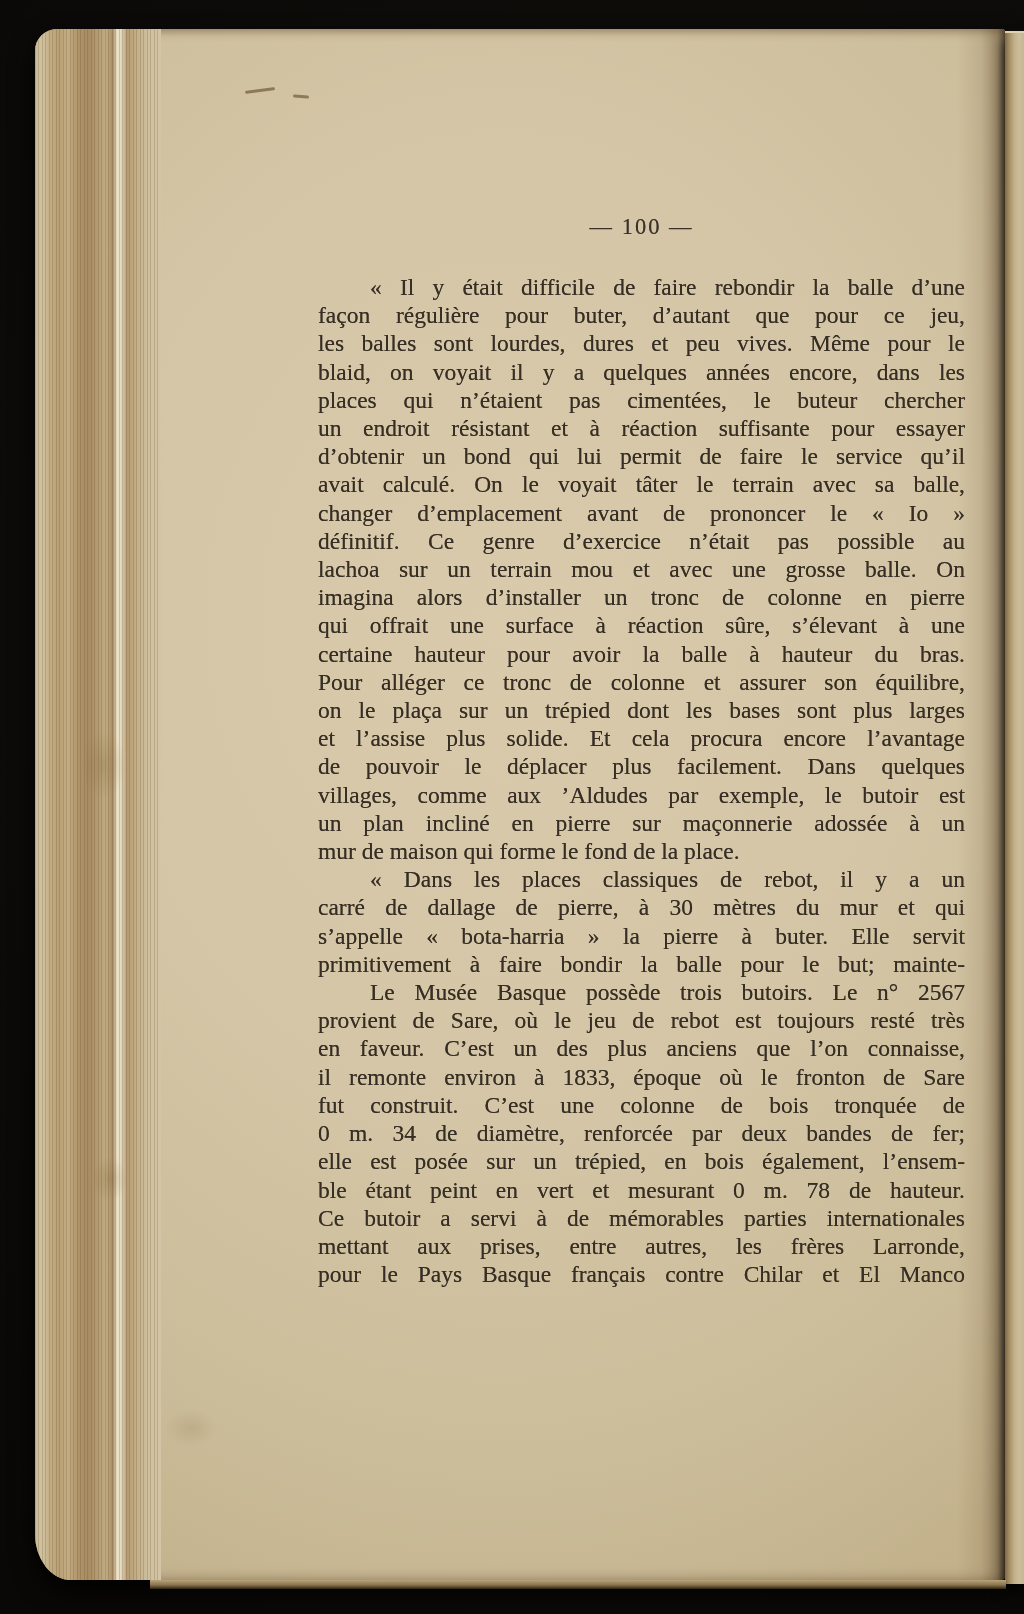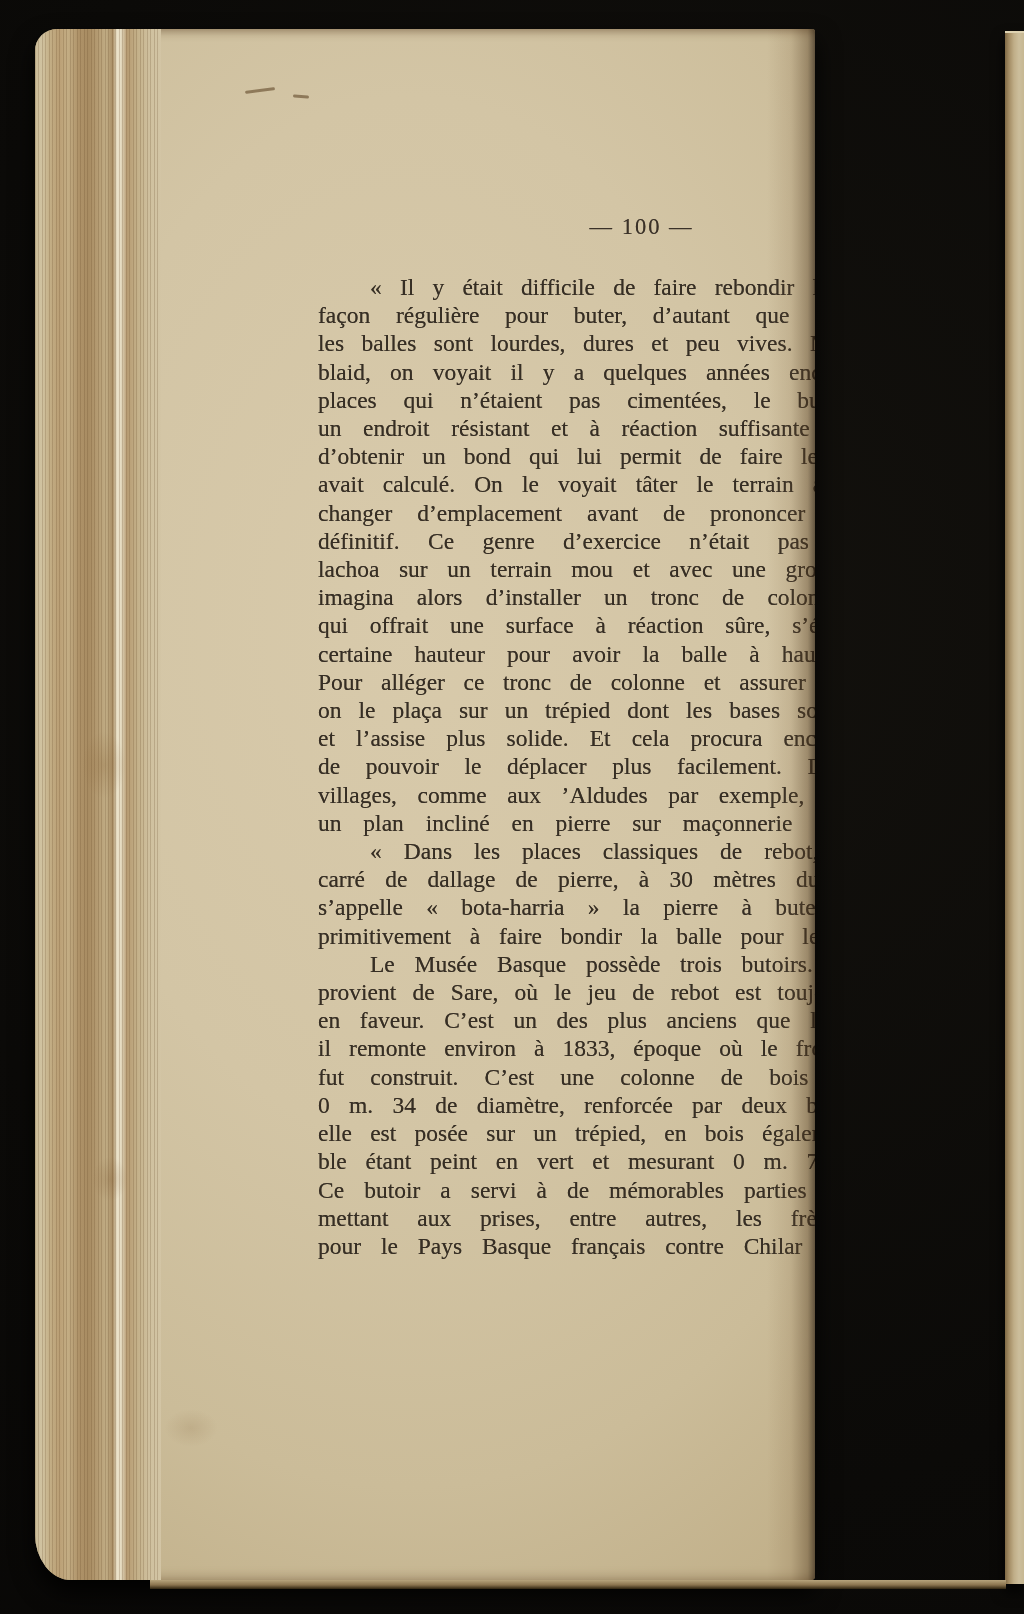--- a/index.html
+++ b/index.html
@@ -7,21 +7,21 @@
     width:1024px;height:1614px;position:relative;overflow:hidden;
     background:#0b0a08;
     font-family:"Liberation Serif","DejaVu Serif",serif;
   }
   .scene{
     position:absolute;inset:0;
     background:radial-gradient(140% 100% at 68% 38%, #13110d 0%, #0b0a08 55%, #070605 100%);
   }
   
   .page{
-    position:absolute;left:35px;top:29px;width:780px;height:1551px;
+    position:absolute;left:35px;top:29px;width:970px;height:1551px;
     background:radial-gradient(92% 70% at 48% 38%, #d8caab 0%, #d3c5a5 48%, #cbbc99 80%, #c2b18b 100%);
     border-radius:22px 3px 4px 36px / 22px 3px 4px 46px;
     box-shadow:
       inset 0 6px 10px -4px rgba(96,70,40,.6),
       inset 0 -7px 12px -7px rgba(96,70,40,.55),
       0 12px 24px rgba(0,0,0,.9);
     overflow:hidden;
   }
   
   .edge-stack{
@@ -104,20 +104,21 @@
           <div class="line">lachoa sur un terrain mou et avec une grosse balle. On</div>
           <div class="line">imagina alors d’installer un tronc de colonne en pierre</div>
           <div class="line">qui offrait une surface à réaction sûre, s’élevant à une</div>
           <div class="line">certaine hauteur pour avoir la balle à hauteur du bras.</div>
           <div class="line">Pour alléger ce tronc de colonne et assurer son équilibre,</div>
           <div class="line">on le plaça sur un trépied dont les bases sont plus larges</div>
           <div class="line">et l’assise plus solide. Et cela procura encore l’avantage</div>
           <div class="line">de pouvoir le déplacer plus facilement. Dans quelques</div>
           <div class="line">villages, comme aux ’Aldudes par exemple, le butoir est</div>
           <div class="line">un plan incliné en pierre sur maçonnerie adossée à un</div>
+          <div class="line last">mur de maison qui forme le fond de la place.</div>
         </div>
         <div>
           <div class="line first">« Dans les places classiques de rebot, il y a un</div>
           <div class="line">carré de dallage de pierre, à 30 mètres du mur et qui</div>
           <div class="line">s’appelle « bota-harria » la pierre à buter. Elle servit</div>
           <div class="line">primitivement à faire bondir la balle pour le but; mainte-</div>
         </div>
         <div>
           <div class="line first">Le Musée Basque possède trois butoirs. Le n° 2567</div>
           <div class="line">provient de Sare, où le jeu de rebot est toujours resté très</div>

